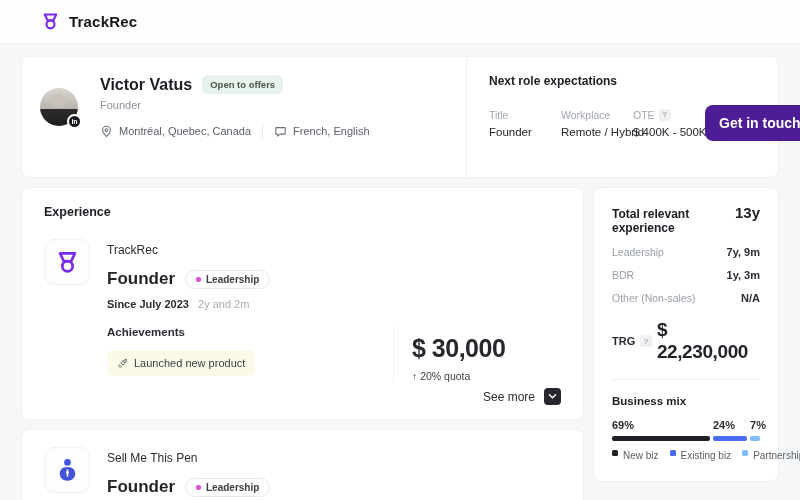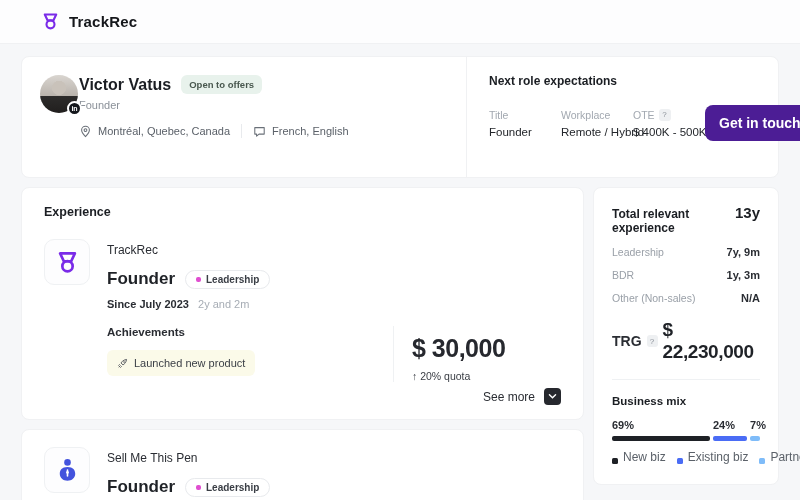--- a/index.html
+++ b/index.html
@@ -19,21 +19,21 @@
 
   .page { padding:12px 21px 0; }
 
   .card {
     background:#ffffff; border:1px solid #f0f1f3; border-radius:8px;
   }
 
   
   .profile-card { display:flex; height:122px; margin-bottom:9px; }
   .profile-left { flex:1; padding:18px 20px 16px 18px; }
-  .profile-main { display:flex; gap:1px; }
+  .profile-main { display:flex; gap:22px;align-items:center; }
   .avatar-wrap { position:relative; width:38px; height:38px; flex:0 0 auto; }
   .avatar {
     width:38px; height:38px; border-radius:50%;
     background:
       radial-gradient(circle at 50% 34%, #c9c2ba 0 22%, rgba(0,0,0,0) 23%),
       linear-gradient(180deg,#d9d5d0 0%, #bab4ad 54%, #2d2c2b 55%, #211f1e 100%);
   }
   .li-badge {
     position:absolute; right:-4px; bottom:-3px; width:15px; height:15px;
     background:#14171c; color:#fff; border:2px solid #fff; border-radius:50%;
@@ -123,31 +123,31 @@
   
   .sidebar { padding:16px 18px 20px; }
   .total-row { display:flex; justify-content:space-between; align-items:baseline; }
   .total-label { font-size:12px; font-weight:700; color:#1b1e23; }
   .total-value { font-size:15px; font-weight:700; color:#1b1e23; }
   .stat-rows { margin-top:6px; }
   .stat-row { display:flex; justify-content:space-between; align-items:baseline; margin-top:11px; }
   .stat-label { font-size:10.5px; color:#9aa0a8; }
   .stat-value { font-size:11px; font-weight:600; color:#2a2d33; }
   .trg-row { display:flex; align-items:center; gap:5px; margin-top:15px; }
-  .trg-label { font-size:14px; font-weight:800; color:#2a2d33;text-align:center; }
+  .trg-label { font-size:11px; font-weight:800; color:#2a2d33;text-align:center; }
   .trg-value { margin-left:auto; font-size:19px; font-weight:600; color:#1f2227; letter-spacing:-0.4px; }
   .side-divider { height:1px; background:#eff1f3; margin:16px 0 15px; }
   .section-title { font-size:11.5px; font-weight:700; color:#1b1e23; }
   .bar-wrap { display:flex; gap:3px; margin-top:12px; }
   .bar-seg { min-width:6px; }
   .bar-seg.last .seg-label { text-align:right; }
   .seg-label { font-size:11px; font-weight:600; color:#2a2d33; white-space:nowrap; }
   .seg-bar { height:5px; border-radius:2px; margin-top:5px; }
   .legend { display:flex; gap:11px; margin-top:9px; flex-wrap:nowrap; }
-  .legend-item { display:flex; align-items:flex-end; gap:5px; font-size:12px; color:#5b6169; white-space:nowrap; }
+  .legend-item { display:flex; align-items:flex-start; gap:5px; font-size:10px; color:#5b6169; white-space:nowrap; }
   .legend-sq { width:6px; height:6px; border-radius:1.5px; flex:0 0 auto; }
 </style>
 </head>
 <body>
 
 <div class="header">
   <div class="brand">
     <svg width="21" height="21" viewBox="0 0 22 22">
       <path d="M5 3.6 h12 l-3 6.4 h-6 z" fill="none" stroke="#7a2be8" stroke-width="2.2" stroke-linejoin="round"></path>
       <circle cx="11" cy="14" r="4.2" fill="none" stroke="#7a2be8" stroke-width="2.2"></circle>

